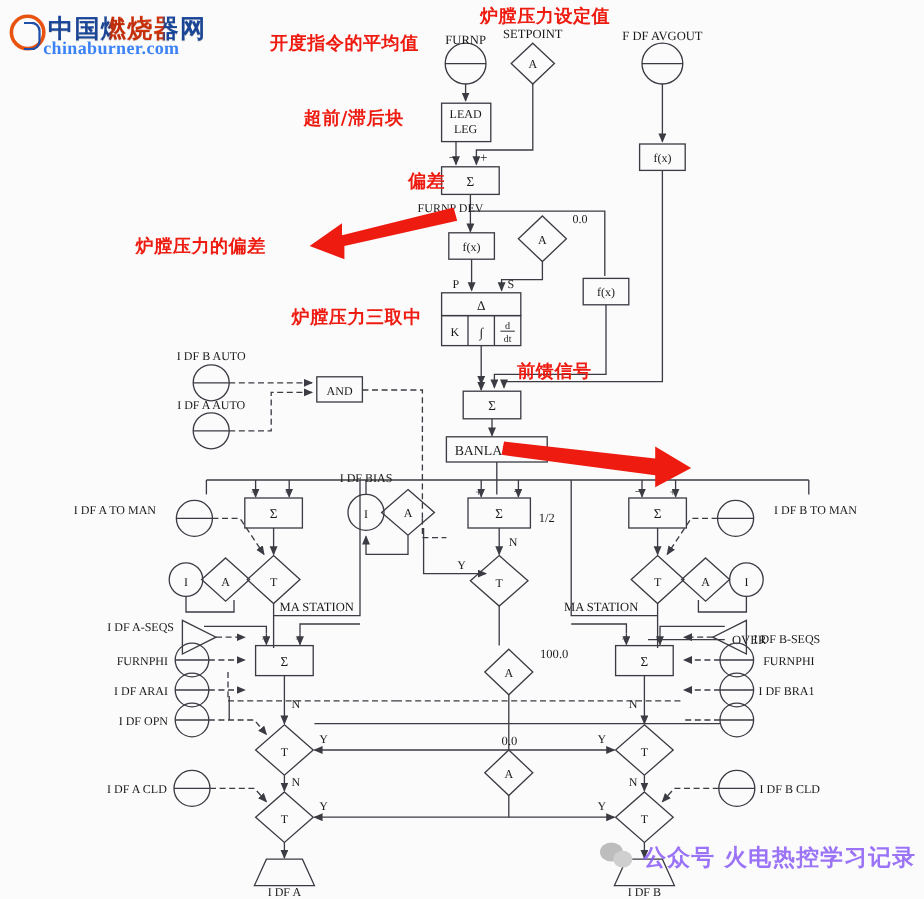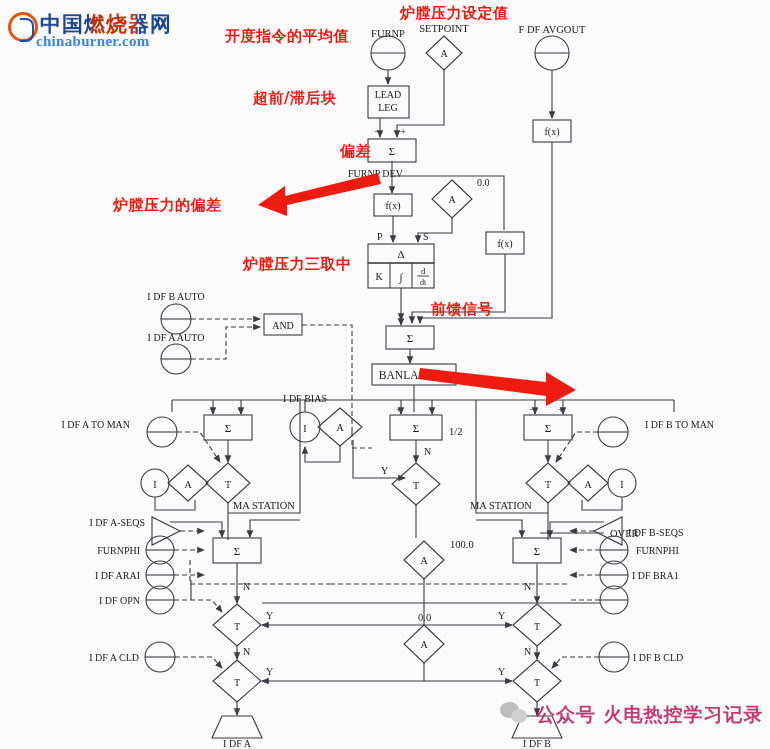--- a/index.html
+++ b/index.html
@@ -40,21 +40,21 @@
   .anno{
     position:absolute;color:#ee1b11;font-weight:bold;
     font-family:"DejaVu Sans","Liberation Sans",sans-serif;
     font-size:15px;line-height:1.22;white-space:pre;
     letter-spacing:.5px;
   }
 
   
   .watermark{
     position:absolute;left:500px;top:700px;
-    color:#be185d;font-weight:bold;font-size:19px;
+    color:#8b5cf6;font-weight:bold;font-size:19px;
     font-family:"DejaVu Sans","Liberation Sans",sans-serif;
     white-space:nowrap;opacity:.85;letter-spacing:1px;
   }
   .wchat{
     position:absolute;left:500px;top:700px;width:34px;height:26px;
   }
   .wchat i{
     position:absolute;display:block;border-radius:50%;
     background:#bdbdbd;
   }

